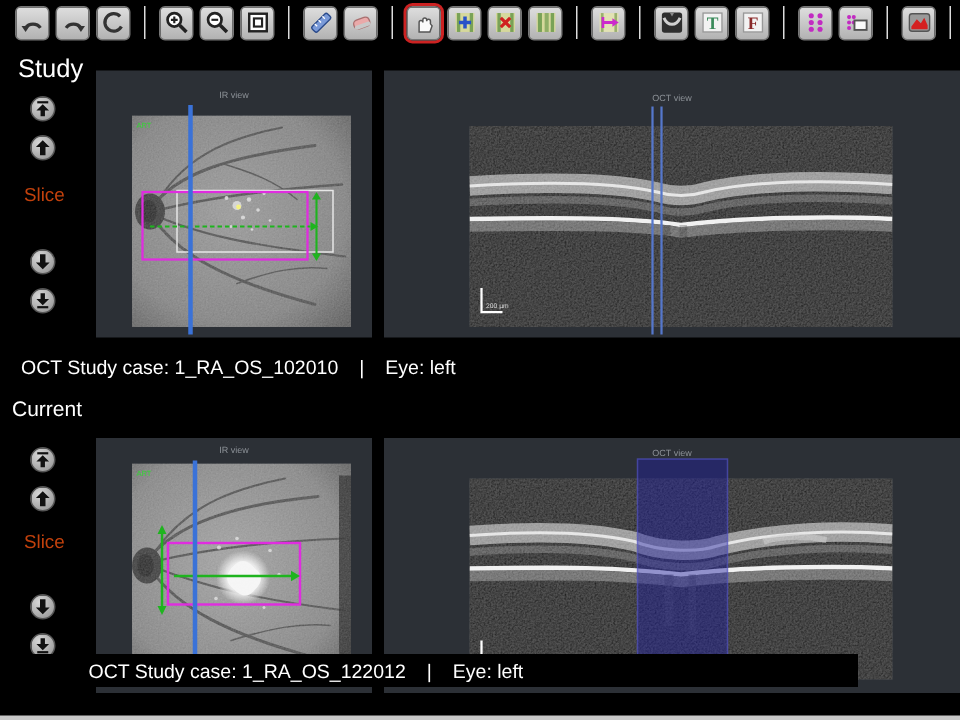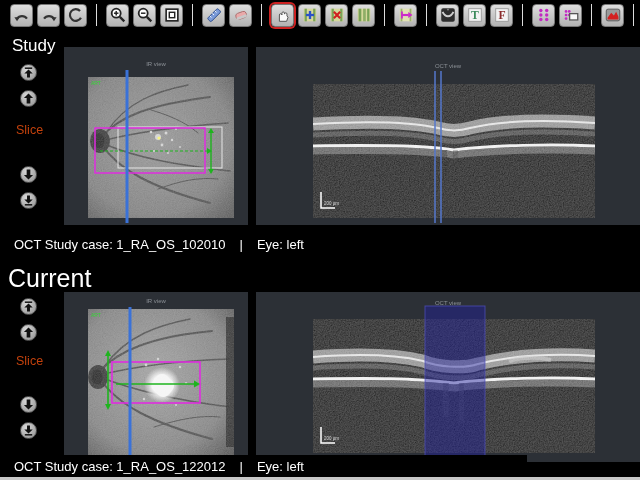--- a/index.html
+++ b/index.html
@@ -10,33 +10,33 @@
            display:flex;align-items:center;padding-left:10px;box-sizing:border-box;gap:4px;}
   .tbtn{width:21px;height:21px;border-radius:4px;border:1px solid #777;flex:0 0 auto;
         background:linear-gradient(#dedede,#b2b2b2);display:flex;align-items:center;justify-content:center;}
   .tbtn.sel{box-shadow:0 0 0 2px #c22;}
   .tsep{width:1px;height:22px;background:#dcdcdc;margin:0 5px;flex:0 0 auto;}
   .tbtn svg{display:block;}
   .patient-btns{margin-left:auto;margin-right:6px;display:flex;gap:8px;align-items:center;}
   
   .panel-title{position:absolute;color:#fff;font-weight:400;}
   #prior-title{left:12px;top:36px;font-size:17px;}
-  #current-title{left:8px;top:264px;font-size:25px;}
+  #current-title{left:8px;top:264px;font-size:14px;}
   .slice-label{position:absolute;left:16px;color:#c2410c;font-size:12.5px;}
   .circle-btn{position:absolute;left:20px;width:17px;height:17px;border-radius:50%;
               background:radial-gradient(circle at 35% 30%,#d8d8d8,#8e8e8e);border:1px solid #555;
               display:flex;align-items:center;justify-content:center;padding:0;}
   .tile{position:absolute;background:#2c3036;}
   .view-label{position:absolute;left:0;width:100%;text-align:center;font-size:6px;color:#8c9197;}
   .img-wrap{position:absolute;}
   .overlay{position:absolute;left:0;top:0;pointer-events:none;}
   
   .status-row{position:absolute;left:0;width:527px;background:#000;display:flex;align-items:center;color:#fff;}
   #prior-status{top:231px;height:26px;}
-  #current-status{top:455px;height:22px;}
+  #current-status{top:436px;height:22px;padding-left:45px;}
   .status-row .txt{margin-left:14px;font-size:13px;}
   .status-sep{margin:0 14px;font-size:13px;}
   #bottom-strip{position:absolute;left:0;top:477px;width:640px;height:3px;background:#c8c8c8;}
 </style>
 </head>
 <body>
 
 <div id="app">
 
   <div id="toolbar">

